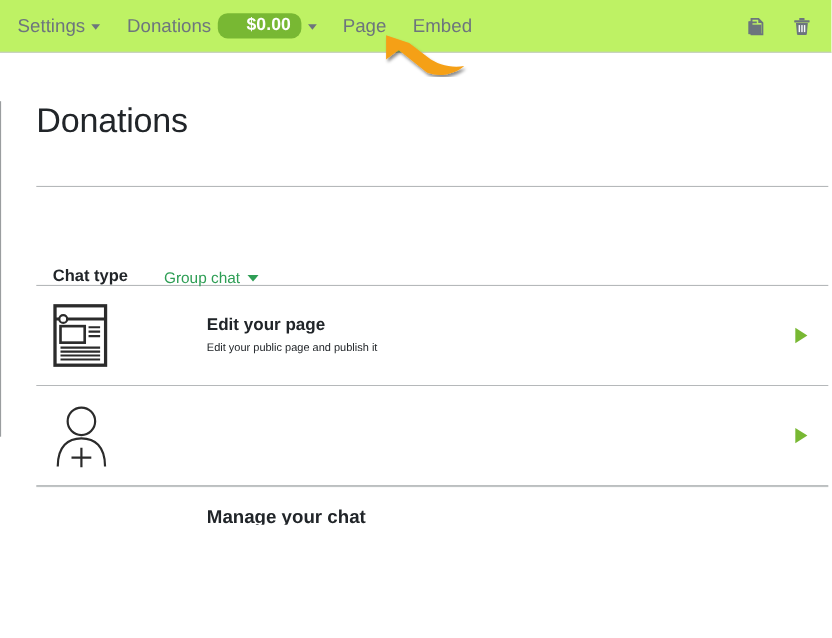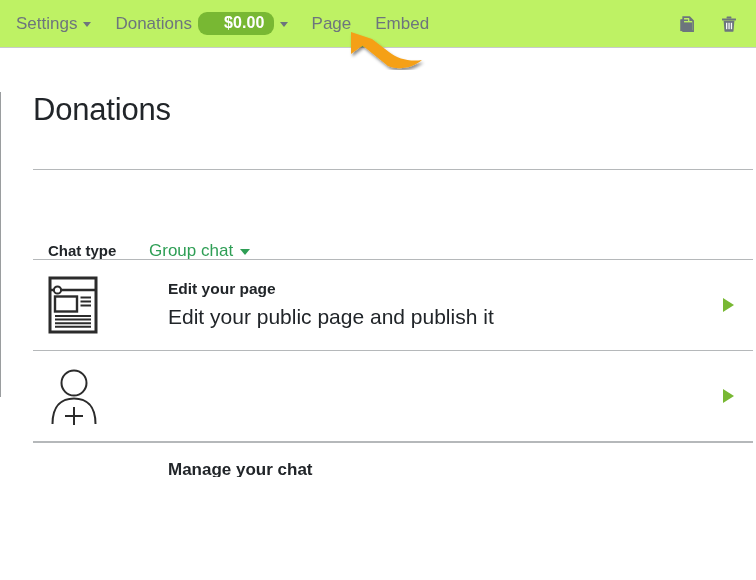--- a/index.html
+++ b/index.html
@@ -123,21 +123,21 @@
   #chat-type-label {
     font-size: 15px;
     font-weight: bold;
     color: #212529;
     width: 101px;
   }
   #chat-type-value {
     display: inline-flex;
     align-items: center;
     gap: 7px;
-    font-size: 17px;
+    font-size: 14px;
     color: #2e9e55;
     cursor: pointer;
     line-height: 1;
     margin-top: 42px;
   }
   .caret-green {
     width: 0; height: 0;
     border-left: 5px solid transparent;
     border-right: 5px solid transparent;
     border-top: 6px solid #2e9e55;
@@ -147,39 +147,40 @@
 
   
   .list-row {
     display: flex;
     align-items: center;
     height: 90px;
     padding-left: 48px;
     padding-right: 18px;
     cursor: pointer;
     background: #fff;
+    gap: 20px;
   }
   .row-icon {
     width: 64px;
     flex: 0 0 64px;
     display: flex;
     align-items: center;
     justify-content: flex-start;
     color: #212529;
   }
   .row-text { flex: 1 1 auto; padding-left: 56px; }
   .row-title {
     font-size: 15.5px;
     font-weight: bold;
     color: #212529;
     line-height: 1.35;
     margin-bottom: 3px;
   }
   .row-sub {
-    font-size: 21px;
+    font-size: 10px;
     color: #212529;
     line-height: 1.35;
     font-weight: normal;
   }
   .row-sub b { font-weight: bold; }
   .row-chevron {
     flex: 0 0 auto;
     width: 20px;
     display: flex;
     align-items: center;

